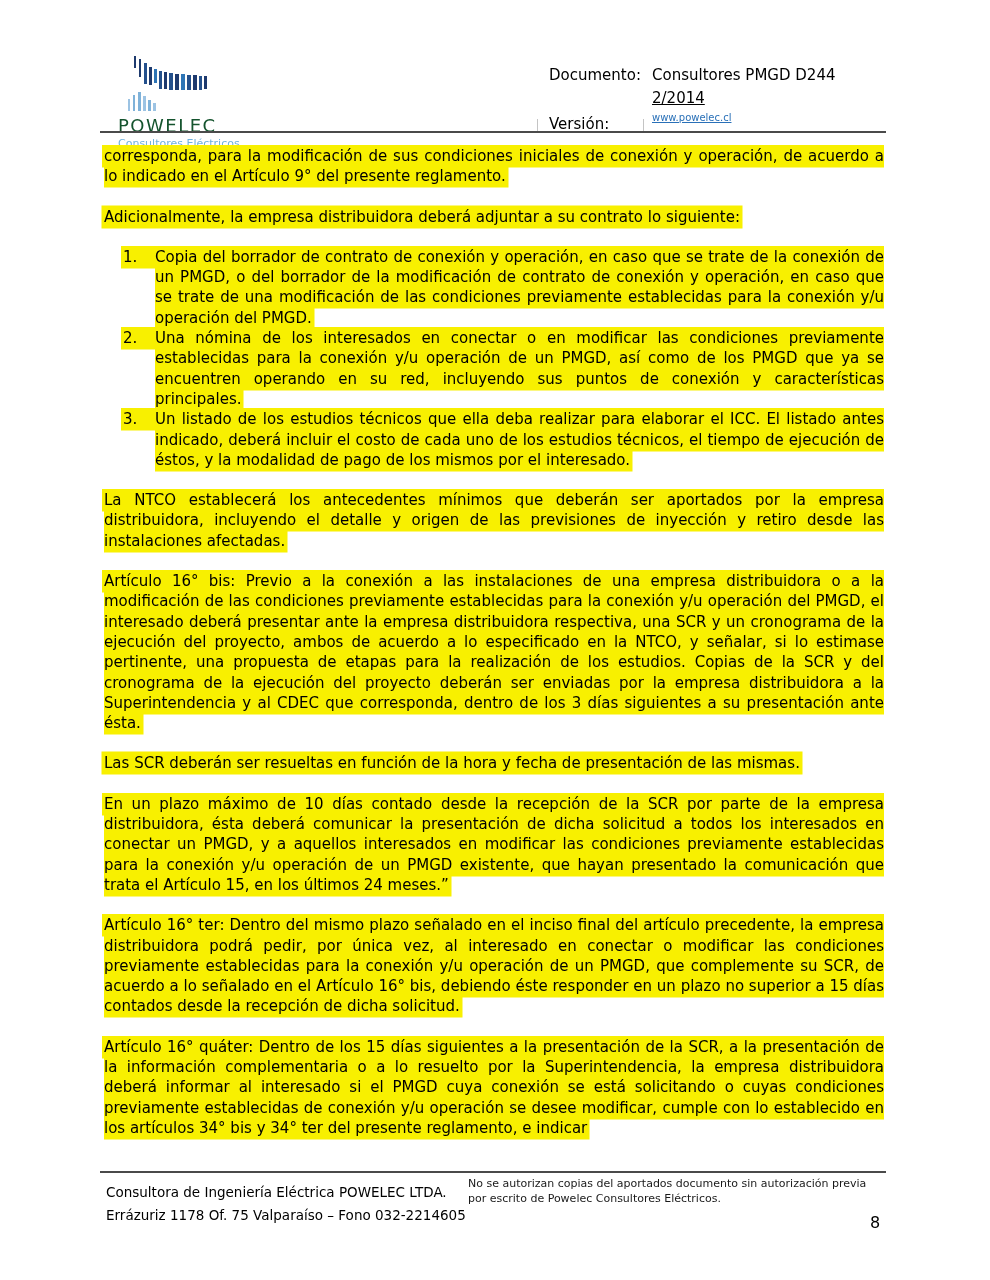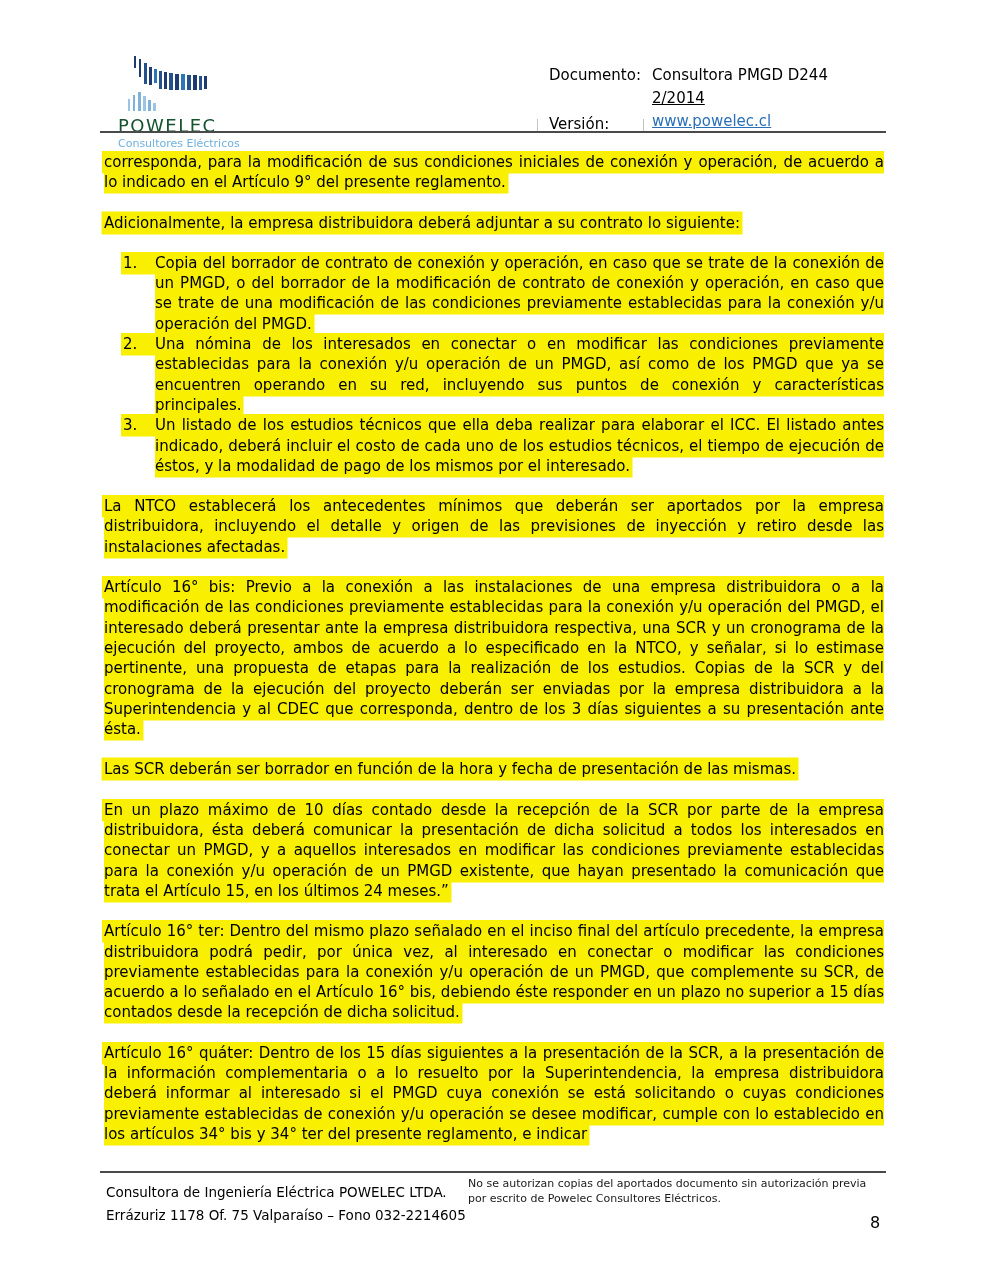--- a/index.html
+++ b/index.html
@@ -12,29 +12,29 @@
 
   
   .logo { position:absolute; left:118px; top:55px; width:130px; height:100px; }
   .logo-bars { position:absolute; left:10px; top:0; width:100px; height:58px; }
   .logo-bars div { position:absolute; }
   .logo-name { position:absolute; left:0; top:60px; font-size:18px; letter-spacing:1.5px; color:#14532d; font-weight:400; }
   .logo-tagline { position:absolute; left:0; top:82px; font-size:11px; color:#6FB1DE; }
 
   .hdr-label { position:absolute; left:549px; font-size:15px; color:#000; }
   .hdr-value { position:absolute; left:652px; font-size:15px; color:#000; }
-  .hdr-link  { position:absolute; left:652px; font-size:15px; color:#2970B8; text-decoration:underline; }
+  .hdr-link  { position:absolute; left:652px; font-size:10px; color:#2970B8; text-decoration:underline; }
 
   .hdr-rule { position:absolute; left:100px; top:131px; width:786px; height:2px; background:#4a4a4a; }
   .hdr-tick { position:absolute; top:119px; width:1px; height:12px; background:#c4c4c4; }
   .tick-1 { left:537px; } .tick-2 { left:643px; }
 
   
   .content {
-    position:absolute; left:104px; top:152px; width:780px;
+    position:absolute; left:104px; top:146px; width:780px;
     font-size:15px; line-height:20.3px; text-align:justify; color:#000;
   }
   .para { margin:0 0 20px 0; }
   .hl { background:#F8F000; box-shadow:0 0 0 2.5px #F8F000; }
   .olist { margin:0 0 20px 0; }
   .li { margin:0; padding-left:51px; text-indent:-32px; }
   .num { display:inline-block; width:32px; text-indent:0; }
 
   
   .ftr-rule { position:absolute; left:100px; top:1171px; width:786px; height:2px; background:#4a4a4a; }
@@ -68,21 +68,21 @@
       <div style="left:10px; top:37px; width:3px; height:19px; background:#7FB2D9;"></div>
       <div style="left:15px; top:41px; width:3px; height:15px; background:#9CC3E3;"></div>
       <div style="left:20px; top:45px; width:3px; height:11px; background:#7FB2D9;"></div>
       <div style="left:25px; top:48px; width:3px; height:8px;  background:#9CC3E3;"></div>
     </div>
     <div class="logo-name">POWELEC</div>
     <div class="logo-tagline">Consultores Eléctricos</div>
   </div>
 
   <span class="hdr-label" style="top:66px;">Documento:</span>
-  <span class="hdr-value" style="top:66px;">Consultora PMGD D244</span>
+  <span class="hdr-value" style="top:66px;">Consultores PMGD D244</span>
   <span class="hdr-label" style="top:95px;margin-top:20px;">Versión:</span>
   <span class="hdr-value" style="top:89px;text-decoration:underline;">2/2014</span>
   <a href="#" class="hdr-link" style="top:112px;">www.powelec.cl</a>
 
   <div class="hdr-rule"></div>
   <div class="hdr-tick tick-1"></div>
   <div class="hdr-tick tick-2"></div>
 
   <div class="content">
 
@@ -93,21 +93,21 @@
     <div class="olist">
       <p class="li"><span class="hl"><span class="num">1.</span><span>Copia del borrador de contrato de conexión y operación, en caso que se trate de la conexión de un PMGD, o del borrador de la modificación de contrato de conexión y operación, en caso que se trate de una modificación de las condiciones previamente establecidas para la conexión y/u operación del PMGD.</span></span></p>
       <p class="li"><span class="hl"><span class="num">2.</span><span>Una nómina de los interesados en conectar o en modificar las condiciones previamente establecidas para la conexión y/u operación de un PMGD, así como de los PMGD que ya se encuentren operando en su red, incluyendo sus puntos de conexión y características principales.</span></span></p>
       <p class="li"><span class="hl"><span class="num">3.</span><span>Un listado de los estudios técnicos que ella deba realizar para elaborar el ICC. El listado antes indicado, deberá incluir el costo de cada uno de los estudios técnicos, el tiempo de ejecución de éstos, y la modalidad de pago de los mismos por el interesado.</span></span></p>
     </div>
 
     <p class="para"><span class="hl">La NTCO establecerá los antecedentes mínimos que deberán ser aportados por la empresa distribuidora, incluyendo el detalle y origen de las previsiones de inyección y retiro desde las instalaciones afectadas.</span></p>
 
     <p class="para"><span class="hl">Artículo 16° bis: Previo a la conexión a las instalaciones de una empresa distribuidora o a la modificación de las condiciones previamente establecidas para la conexión y/u operación del PMGD, el interesado deberá presentar ante la empresa distribuidora respectiva, una SCR y un cronograma de la ejecución del proyecto, ambos de acuerdo a lo especificado en la NTCO, y señalar, si lo estimase pertinente, una propuesta de etapas para la realización de los estudios. Copias de la SCR y del cronograma de la ejecución del proyecto deberán ser enviadas por la empresa distribuidora a la Superintendencia y al CDEC que corresponda, dentro de los 3 días siguientes a su presentación ante ésta.</span></p>
 
-    <p class="para"><span class="hl">Las SCR deberán ser borrador en función de la hora y fecha de presentación de las mismas.</span></p>
+    <p class="para"><span class="hl">Las SCR deberán ser resueltas en función de la hora y fecha de presentación de las mismas.</span></p>
 
     <p class="para"><span class="hl">En un plazo máximo de 10 días contado desde la recepción de la SCR por parte de la empresa distribuidora, ésta deberá comunicar la presentación de dicha solicitud a todos los interesados en conectar un PMGD, y a aquellos interesados en modificar las condiciones previamente establecidas para la conexión y/u operación de un PMGD existente, que hayan presentado la comunicación que trata el Artículo 15, en los últimos 24 meses.”</span></p>
 
     <p class="para"><span class="hl">Artículo 16° ter: Dentro del mismo plazo señalado en el inciso final del artículo precedente, la empresa distribuidora podrá pedir, por única vez, al interesado en conectar o modificar las condiciones previamente establecidas para la conexión y/u operación de un PMGD, que complemente su SCR, de acuerdo a lo señalado en el Artículo 16° bis, debiendo éste responder en un plazo no superior a 15 días contados desde la recepción de dicha solicitud.</span></p>
 
     <p class="para"><span class="hl">Artículo 16° quáter: Dentro de los 15 días siguientes a la presentación de la SCR, a la presentación de la información complementaria o a lo resuelto por la Superintendencia, la empresa distribuidora deberá informar al interesado si el PMGD cuya conexión se está solicitando o cuyas condiciones previamente establecidas de conexión y/u operación se desee modificar, cumple con lo establecido en los artículos 34° bis y 34° ter del presente reglamento, e indicar</span></p>
 
   </div>
 
   <div class="ftr-rule"></div>

